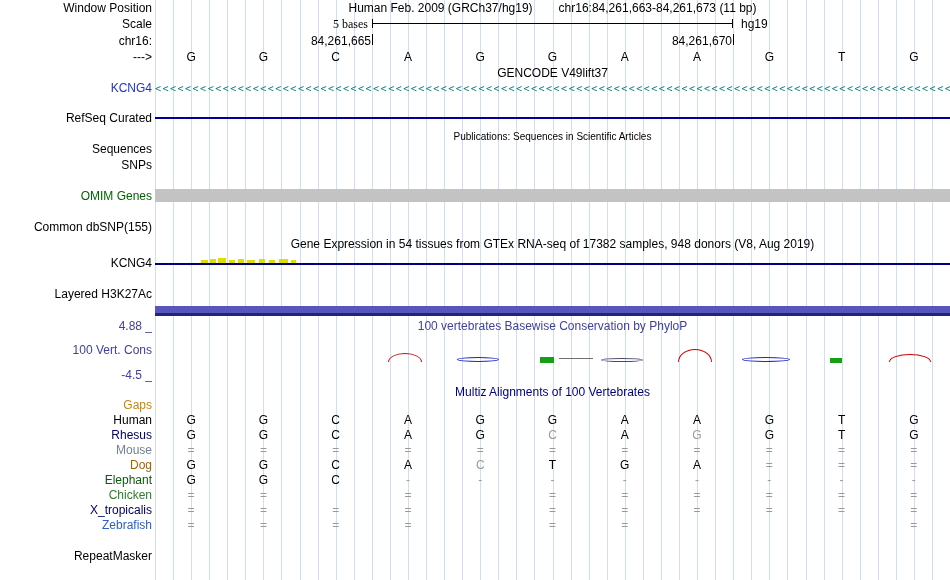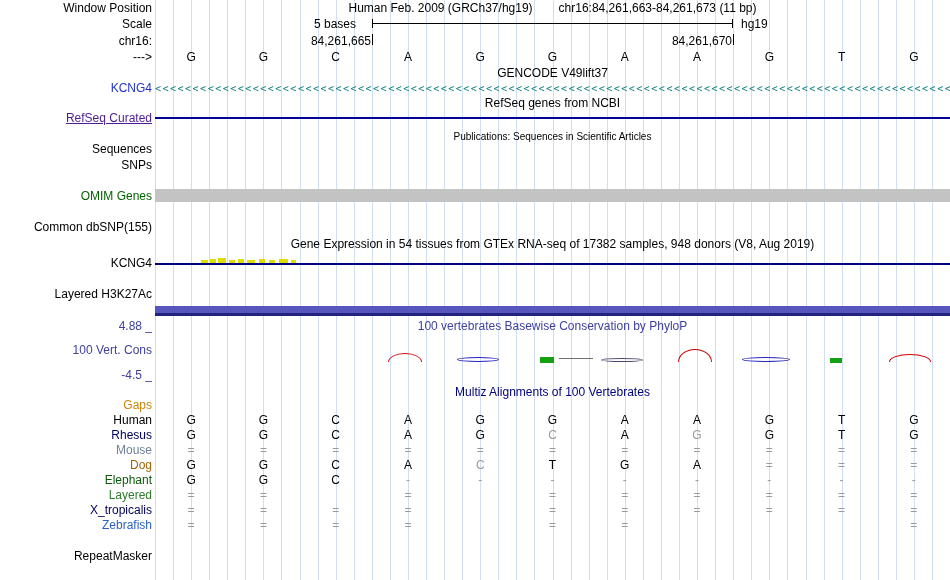--- a/index.html
+++ b/index.html
@@ -42,21 +42,21 @@
 </head>
 <body>
 
 <div class="stage">
   <div class="grid-bg"></div>
 
   <div class="lbl" style="top:2px">Window Position</div>
   <div class="ctitle" style="top:2px"><span>Human Feb. 2009 (GRCh37/hg19)</span><span class="hgap"></span><span>chr16:84,261,663-84,261,673 (11 bp)</span></div>
 
   <div class="lbl" style="top:18px">Scale</div>
-  <div class="rjust" style="top:18px; left:238px; width:118px;">5 bases</div>
+  <div class="rjust" style="top:18px; left:250px; width:118px;font-family:Liberation Serif, serif;">5 bases</div>
   <div class="scale-bar" style="top:19px; left:372px; width:361px;"></div>
   <div style="position:absolute; top:18px; left:741px; line-height:13px;">hg19</div>
 
   <div class="lbl" style="top:35px">chr16:</div>
   <div class="rjust" style="top:35px; left:253px; width:118px;">84,261,665</div>
   <div class="tick" style="top:34px; left:372px;"></div>
   <div class="rjust" style="top:35px; left:614px; width:118px;">84,261,670</div>
   <div class="tick" style="top:34px; left:733px;"></div>
 
   <div class="lbl" style="top:51px">---&gt;</div>
@@ -71,22 +71,21 @@
       <span class="base" style="left: 697.045px;">A</span>
       <span class="base" style="left: 769.318px;">G</span>
       <span class="base" style="left: 841.591px;">T</span>
       <span class="base" style="left: 913.864px;">G</span>
     </div>
 
   <div class="ctitle" style="top:67px">GENCODE V49lift37</div>
   <div class="lbl" style="top: 82px; color: rgb(34, 51, 204);">KCNG4</div>
   <div class="arrows" style="top: 82px; color: rgb(13, 125, 125);">&lt;&lt;&lt;&lt;&lt;&lt;&lt;&lt;&lt;&lt;&lt;&lt;&lt;&lt;&lt;&lt;&lt;&lt;&lt;&lt;&lt;&lt;&lt;&lt;&lt;&lt;&lt;&lt;&lt;&lt;&lt;&lt;&lt;&lt;&lt;&lt;&lt;&lt;&lt;&lt;&lt;&lt;&lt;&lt;&lt;&lt;&lt;&lt;&lt;&lt;&lt;&lt;&lt;&lt;&lt;&lt;&lt;&lt;&lt;&lt;&lt;&lt;&lt;&lt;&lt;&lt;&lt;&lt;&lt;&lt;&lt;&lt;&lt;&lt;&lt;&lt;&lt;&lt;&lt;&lt;&lt;&lt;&lt;&lt;&lt;&lt;&lt;&lt;&lt;&lt;&lt;&lt;&lt;&lt;&lt;&lt;&lt;&lt;&lt;&lt;&lt;&lt;&lt;&lt;&lt;&lt;&lt;&lt;&lt;&lt;&lt;&lt;&lt;&lt;&lt;</div>
 
-  <div class="ctitle" style="top:97px">RefSeq genes from NCBI</div>
-  <div class="lbl" style="top: 112px; color: #4c1d95; text-decoration: underline;">RefSeq Curated</div>
+  <div class="lbl" style="top: 112px; color: #000000;">RefSeq Curated</div>
   <div class="hline" style="top: 117px; left: 155px; width: 795px; background: rgb(0, 0, 150);"></div>
 
   <div class="ctitle small" style="top:130px">Publications: Sequences in Scientific Articles</div>
   <div class="lbl" style="top:143px">Sequences</div>
   <div class="lbl" style="top:159px">SNPs</div>
 
   <div class="omim-bar" style="top: 189px; background: rgb(195, 195, 195);"></div>
   <div class="lbl" style="top: 190px; color: rgb(0, 100, 0);">OMIM Genes</div>
 
   <div class="lbl" style="top:221px">Common dbSNP(155)</div>
@@ -182,21 +181,21 @@
       <span class="align-cell" style="left: 263.409px; top: 474px;">G</span>
       <span class="align-cell" style="left: 335.682px; top: 474px;">C</span>
       <span class="align-cell dim" style="left: 407.955px; top: 474px;">-</span>
       <span class="align-cell dim" style="left: 480.227px; top: 474px;">-</span>
       <span class="align-cell dim" style="left: 552.5px; top: 474px;">-</span>
       <span class="align-cell dim" style="left: 624.773px; top: 474px;">-</span>
       <span class="align-cell dim" style="left: 697.045px; top: 474px;">-</span>
       <span class="align-cell dim" style="left: 769.318px; top: 474px;">-</span>
       <span class="align-cell dim" style="left: 841.591px; top: 474px;">-</span>
       <span class="align-cell dim" style="left: 913.864px; top: 474px;">-</span>
-      <div class="lbl species" style="top: 489px; color: rgb(46, 125, 46);">Layered</div>
+      <div class="lbl species" style="top: 489px; color: rgb(46, 125, 46);">Chicken</div>
       <span class="align-cell dim" style="left: 191.136px; top: 489px;">=</span>
       <span class="align-cell dim" style="left: 263.409px; top: 489px;">=</span>
       <span class="align-cell dim" style="left: 407.955px; top: 489px;">=</span>
       <span class="align-cell dim" style="left: 552.5px; top: 489px;">=</span>
       <span class="align-cell dim" style="left: 624.773px; top: 489px;">=</span>
       <span class="align-cell dim" style="left: 697.045px; top: 489px;">=</span>
       <span class="align-cell dim" style="left: 769.318px; top: 489px;">=</span>
       <span class="align-cell dim" style="left: 841.591px; top: 489px;">=</span>
       <span class="align-cell dim" style="left: 913.864px; top: 489px;">=</span>
       <div class="lbl species" style="top: 504px; color: rgb(0, 0, 94);">X_tropicalis</div>

